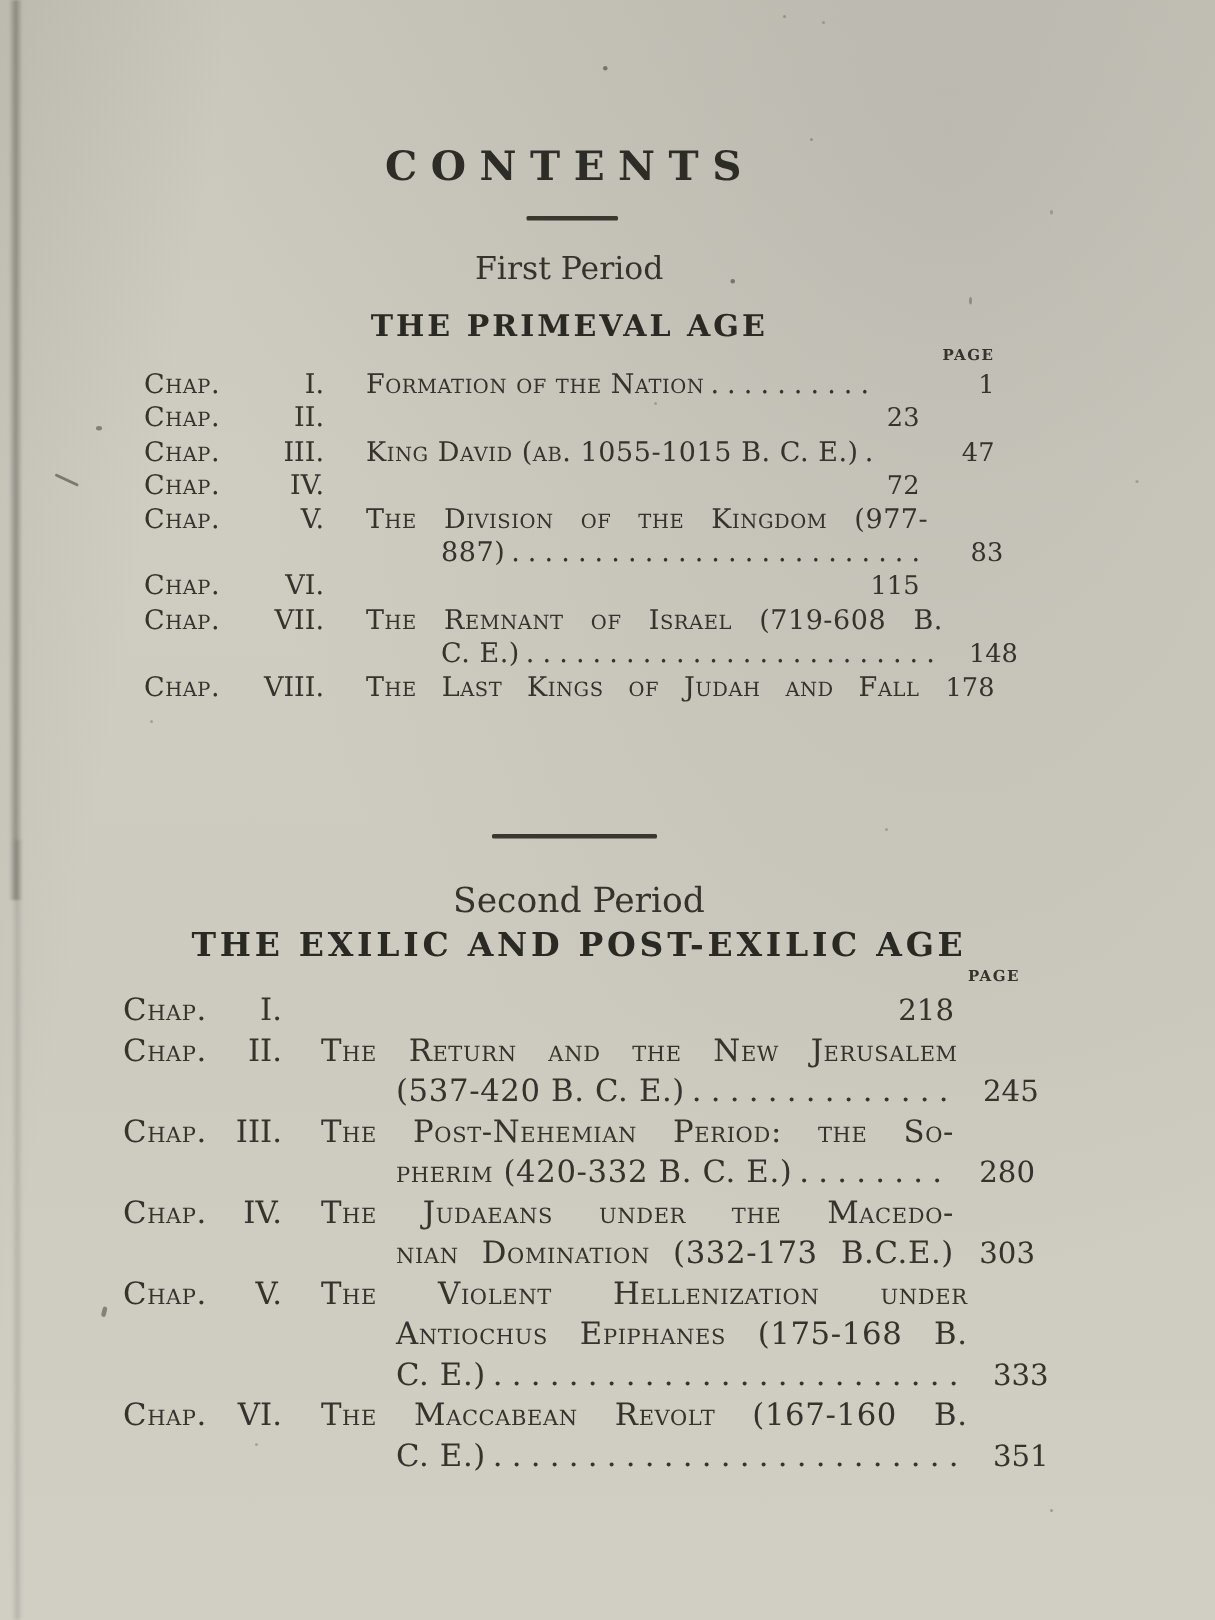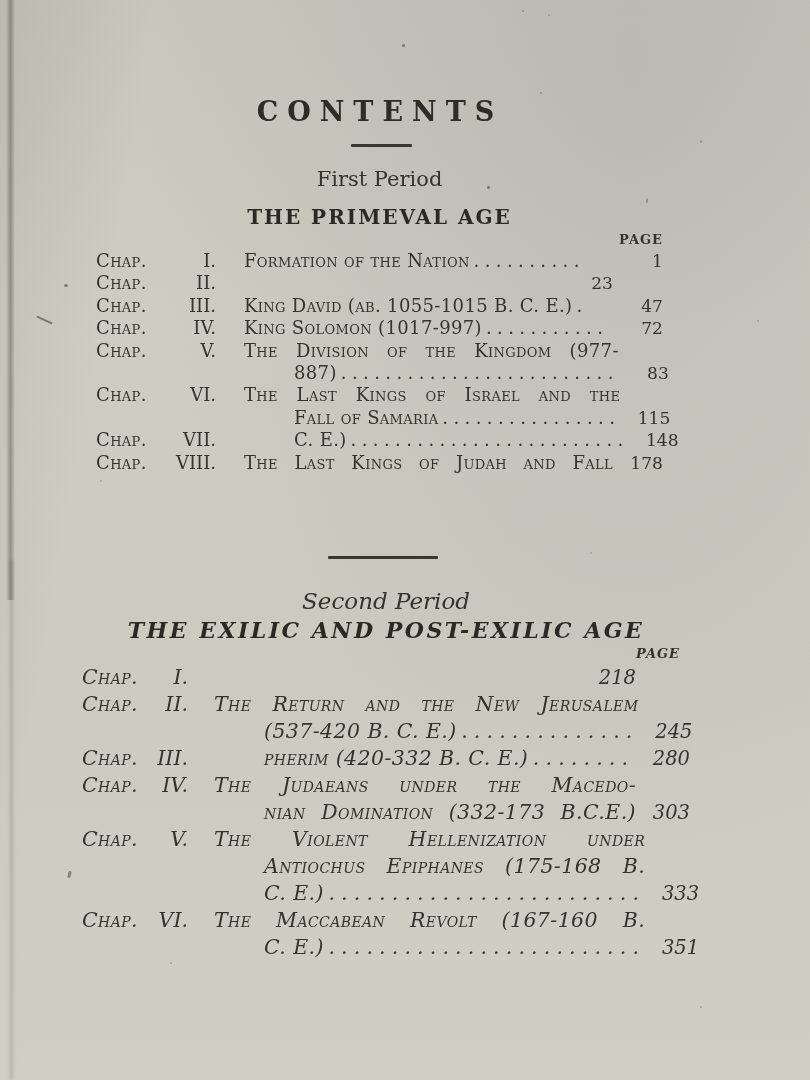--- a/index.html
+++ b/index.html
@@ -37,29 +37,29 @@
   h1.contents{
     position:absolute;top:96px;left:0;width:100%;margin:0;
     text-align:center;padding-right:50px;box-sizing:border-box;
     font-size:27px;font-weight:600;letter-spacing:9px;color:#2e2c26;
   }
   .rule{position:absolute;background:#39372f;border-radius:1px;}
   .rule1{left:351px;top:144px;width:61px;height:3px;}
   .rule2{left:328px;top:556px;width:110px;height:3px;}
   .toc-section{position:absolute;}
   .sec1{left:96px;top:167px;width:567px;}
-  .sec2{left:82px;top:588px;width:608px;font-style:italic;}
+  .sec2{left:82px;top:588px;width:608px;}
   .period-label{text-align:center;color:#35332c;}
   .sec1 .period-label{font-size:21px;margin-bottom:14px;}
   .sec2 .period-label{font-size:23px;margin-bottom:3px;}
   .period-title{text-align:center;font-weight:bold;color:#2b2923;}
   .sec1 .period-title{font-size:20px;letter-spacing:2px;margin-bottom:3px;}
   .sec2 .period-title{font-size:22px;letter-spacing:2.5px;margin-bottom:3px;}
   .page-label{
-    text-align:right;font-size:13px;font-weight:600;letter-spacing:1px;
+    text-align:right;font-size:10px;font-weight:600;letter-spacing:1px;
     color:#35332c;margin-bottom:3px;
   }
   .sec2 .page-label{margin-right:10px;}
   .entries{width:100%;}
   .entry{display:grid;align-items:start;}
   .sec1 .entry{grid-template-columns:56px 64px 1fr 50px;font-size:18px;line-height:22.4px;}
   .sec2 .entry{grid-template-columns:56px 50px 1fr 54px;font-size:20.5px;line-height:27px;}
   .entry .chap{font-variant:small-caps;letter-spacing:0.02em;}
   .entry .roman{text-align:right;}
   .titlelines{display:block;font-variant:small-caps;letter-spacing:0.02em;}
@@ -123,50 +123,44 @@
     <span class="roman">III.</span>
     <span class="titlelines">
             <div class="line">King David (ab. 1055-1015 B. C. E.)<span class="leaders">.</span></div>
           </span>
     <span class="pnum">47</span>
   </div>
 
   <div class="entry">
     <span class="chap">Chap.</span>
     <span class="roman">IV.</span>
-    <span class="titlelines">
-            <div class="line">King Solomon (1017-997)<span class="leaders">...........</span></div>
-          </span>
     <span class="pnum">72</span>
   </div>
 
   <div class="entry">
     <span class="chap">Chap.</span>
     <span class="roman">V.</span>
     <span class="titlelines">
             <div class="line j">The Division of the Kingdom (977-</div>
             <div class="line ind">887)<span class="leaders">.........................</span></div>
           </span>
     <span class="pnum">83</span>
   </div>
 
   <div class="entry">
     <span class="chap">Chap.</span>
     <span class="roman">VI.</span>
-    <span class="titlelines">
-            <div class="line j">The Last Kings of Israel and the</div>
-            <div class="line ind">Fall of Samaria<span class="leaders">................</span></div>
-          </span>
     <span class="pnum">115</span>
   </div>
 
   <div class="entry">
     <span class="chap">Chap.</span>
     <span class="roman">VII.</span>
     <span class="titlelines">
+            <div class="line j">The Remnant of Israel (719-608 B.</div>
             <div class="line ind">C. E.)<span class="leaders">.........................</span></div>
           </span>
     <span class="pnum">148</span>
   </div>
 
   <div class="entry">
     <span class="chap">Chap.</span>
     <span class="roman">VIII.</span>
     <span class="titlelines">
             <div class="line j">The Last Kings of Judah and Fall</div>
@@ -196,20 +190,21 @@
             <div class="line j">The Return and the New Jerusalem</div>
             <div class="line ind">(537-420 B. C. E.)<span class="leaders">..............</span></div>
           </span>
     <span class="pnum">245</span>
   </div>
 
   <div class="entry">
     <span class="chap">Chap.</span>
     <span class="roman">III.</span>
     <span class="titlelines">
+            <div class="line j">The Post-Nehemian Period: the So-</div>
             <div class="line ind">pherim (420-332 B. C. E.)<span class="leaders">........</span></div>
           </span>
     <span class="pnum">280</span>
   </div>
 
   <div class="entry">
     <span class="chap">Chap.</span>
     <span class="roman">IV.</span>
     <span class="titlelines">
             <div class="line j">The Judaeans under the Macedo-</div>

